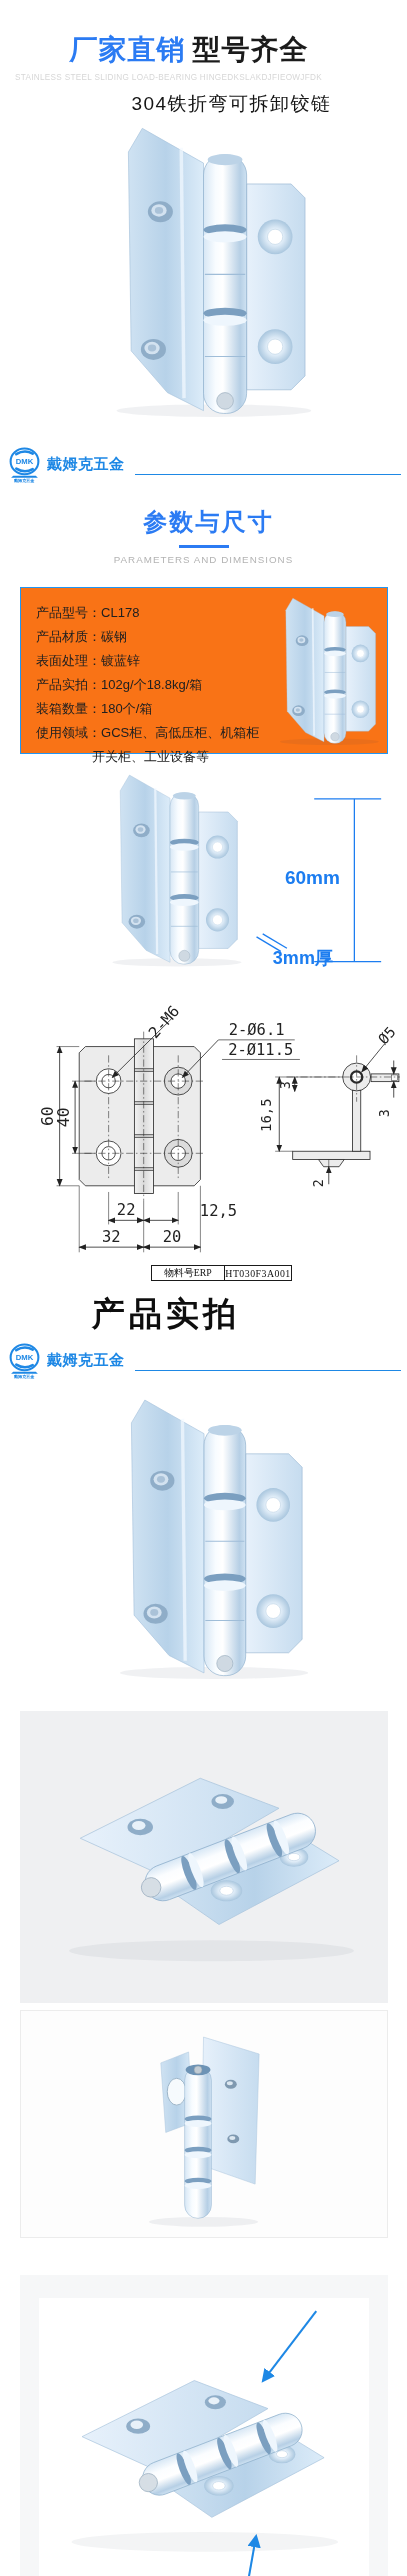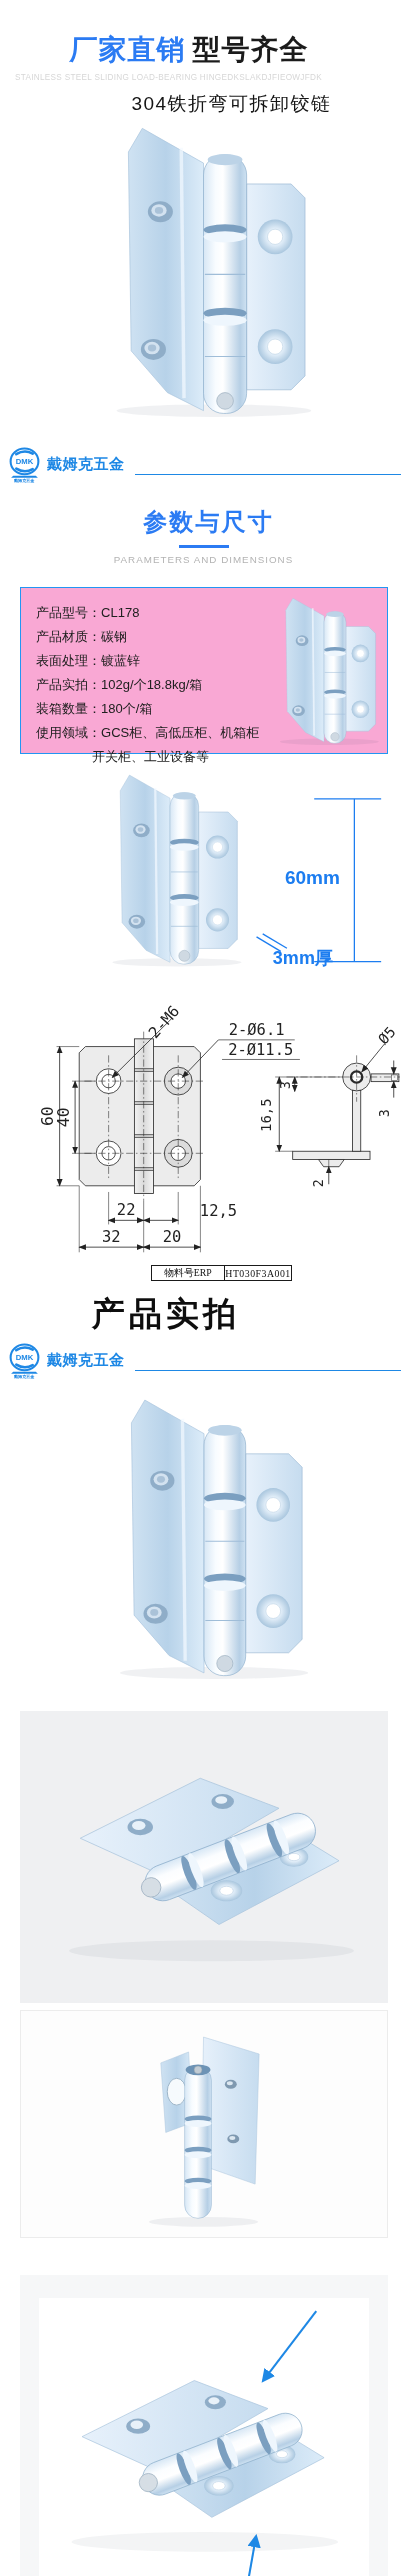--- a/index.html
+++ b/index.html
@@ -25,21 +25,21 @@
                 font-size:4.1px;font-weight:bold;color:#1E88E5;letter-spacing:0;}
 
   
   .sec-head{position:absolute;top:506px;left:0;width:407px;text-align:center;}
   .sec-head .cn{font-size:24px;font-weight:bold;color:#2B7BF3;letter-spacing:2.1px;margin-left:10px;}
   .sec-head .bar{width:50px;height:2.6px;background:#2B7BF3;margin:7.2px auto 6.2px;}
   .sec-head .en{font-size:9.8px;color:#b3b3b3;letter-spacing:1px;}
 
   
   .param-box{position:absolute;top:587px;left:19.6px;width:368px;height:167px;
-             border:1.5px solid #2196F3;box-sizing:border-box;background:#f9a8d4;}
+             border:1.5px solid #2196F3;box-sizing:border-box;background:#f97316;}
   .param-rows{position:absolute;top:13.4px;left:15.5px;width:216px;}
   .param-row{font-size:13px;color:#202020;line-height:24px;white-space:nowrap;}
   .param-row.cont{padding-left:56px;}
   .param-photo{position:absolute;top:6.2px;right:4.1px;}
 
   
   .dim-photo{position:absolute;top:767px;left:0;width:407px;height:207px;}
 
   
   .drawing{position:absolute;top:978px;left:7.7px;width:392px;height:281px;}

